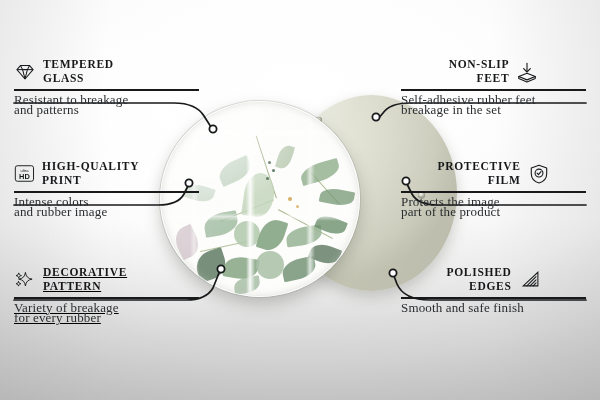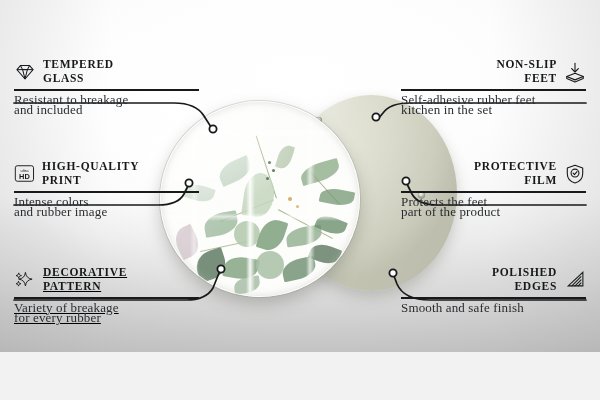--- a/index.html
+++ b/index.html
@@ -1,21 +1,21 @@
 <!DOCTYPE html>
 <html><head>
 <meta charset="utf-8">
 <style>
   html,body{margin:0;padding:0;}
   body{
     width:600px;height:400px;overflow:hidden;
     font-family:"Liberation Serif", serif;
     background:#f2f2f2;
   }
-  #stage{position:relative;width:600px;height:352px;overflow:hidden;}
+  #stage{position:relative;width:600px;height:400px;overflow:hidden;}
 
   
   .bg-base{position:absolute;inset:0;
     background:
       radial-gradient(120% 95% at 50% 22%, #ffffff 0%, #fdfdfd 30%, #f3f3f3 55%, #e4e4e4 72%, #cfcfcf 88%, #b9b9b9 100%);
   }
   .bg-vig{position:absolute;inset:0;
     background:
       linear-gradient(to bottom, rgba(255,255,255,0) 55%, rgba(150,150,150,.30) 100%),
       linear-gradient(to right, rgba(190,190,190,.22) 0%, rgba(255,255,255,0) 18%, rgba(255,255,255,0) 82%, rgba(190,190,190,.22) 100%);
@@ -58,21 +58,21 @@
   .glass-rim{position:absolute;inset:0;border-radius:50%;
     box-shadow:inset 0 0 0 1px rgba(255,255,255,.85), inset 0 0 9px rgba(190,195,185,.55);}
 
   
   .lines{position:absolute;inset:0;}
 
   
   .feat{position:absolute;width:185px;}
   .feat .head{display:flex;align-items:center;gap:7px;}
   .feat.left .head{justify-content:flex-start;}
-  .feat.right .head{justify-content:flex-end;}
+  .feat.right .head{justify-content:center;}
   .ttl{font-size:11.5px;font-weight:bold;line-height:13.5px;color:#16181a;
     letter-spacing:.7px;text-transform:uppercase;}
   .feat.right .ttl{text-align:right;}
   .rule{height:1.6px;background:#17191b;margin:4px 0 4px 0;width:100%;}
   .desc{font-size:13px;line-height:10.2px;color:#2a2d30;letter-spacing:.15px;}
   .feat.right .desc{text-align:left;}
   .ico{width:22px;height:22px;flex:0 0 22px;display:block;}
   .ico.hd{width:21px;height:19px;flex:0 0 21px;}
 </style>
 </head>
@@ -175,21 +175,21 @@
         </g>
       </svg>
       <div>
         <div class="ttl">TEMPERED</div>
         <div class="ttl">GLASS</div>
       </div>
     </div>
     <div class="rule"></div>
     <div class="desc">
       <div>Resistant to breakage</div>
-      <div>and included</div>
+      <div>and patterns</div>
     </div>
   </div>
 
   <div class="feat left" style="left:14px;top:160px;">
     <div class="head">
       <svg class="ico hd" viewBox="0 0 26 24">
         <rect x="1.4" y="2.2" width="23" height="19.6" rx="2.6" fill="none" stroke="#17191b" stroke-width="1.2"></rect>
         <text x="13" y="10.4" text-anchor="middle" font-family="Liberation Sans, sans-serif" font-size="5.2" fill="#17191b">ultra</text>
         <text x="13" y="18.8" text-anchor="middle" font-family="Liberation Sans, sans-serif" font-size="9.4" font-weight="bold" fill="#17191b">HD</text>
       </svg>
@@ -237,41 +237,41 @@
           <path d="M12,2.6 V11.4"></path>
           <path d="M8.4,8.2 L12,12 L15.6,8.2"></path>
           <path d="M12,13.4 L21,17 L12,20.6 L3,17 Z"></path>
           <path d="M3,17 V19.2 L12,22.8 L21,19.2 V17"></path>
         </g>
       </svg>
     </div>
     <div class="rule"></div>
     <div class="desc">
       <div>Self-adhesive rubber feet</div>
-      <div>kitchen in the set</div>
+      <div>breakage in the set</div>
     </div>
   </div>
 
   <div class="feat right" style="left:401px;top:160px;">
     <div class="head">
       <div>
         <div class="ttl">PROTECTIVE</div>
         <div class="ttl">FILM</div>
       </div>
       <svg class="ico" viewBox="0 0 24 24">
         <g fill="none" stroke="#17191b" stroke-width="1.2" stroke-linejoin="round" stroke-linecap="round">
           <path d="M12,2.4 L20.4,5.4 V11.6 C20.4,16.4 16.9,20.2 12,21.8 C7.1,20.2 3.6,16.4 3.6,11.6 V5.4 Z"></path>
           <circle cx="12" cy="11" r="4.3"></circle>
           <path d="M9.9,11.1 L11.4,12.7 L14.2,9.4"></path>
         </g>
       </svg>
     </div>
     <div class="rule"></div>
     <div class="desc">
-      <div>Protects the feet</div>
+      <div>Protects the image</div>
       <div>part of the product</div>
     </div>
   </div>
 
   <div class="feat right" style="left:401px;top:266px;">
     <div class="head">
       <div>
         <div class="ttl">POLISHED</div>
         <div class="ttl">EDGES</div>
       </div>

